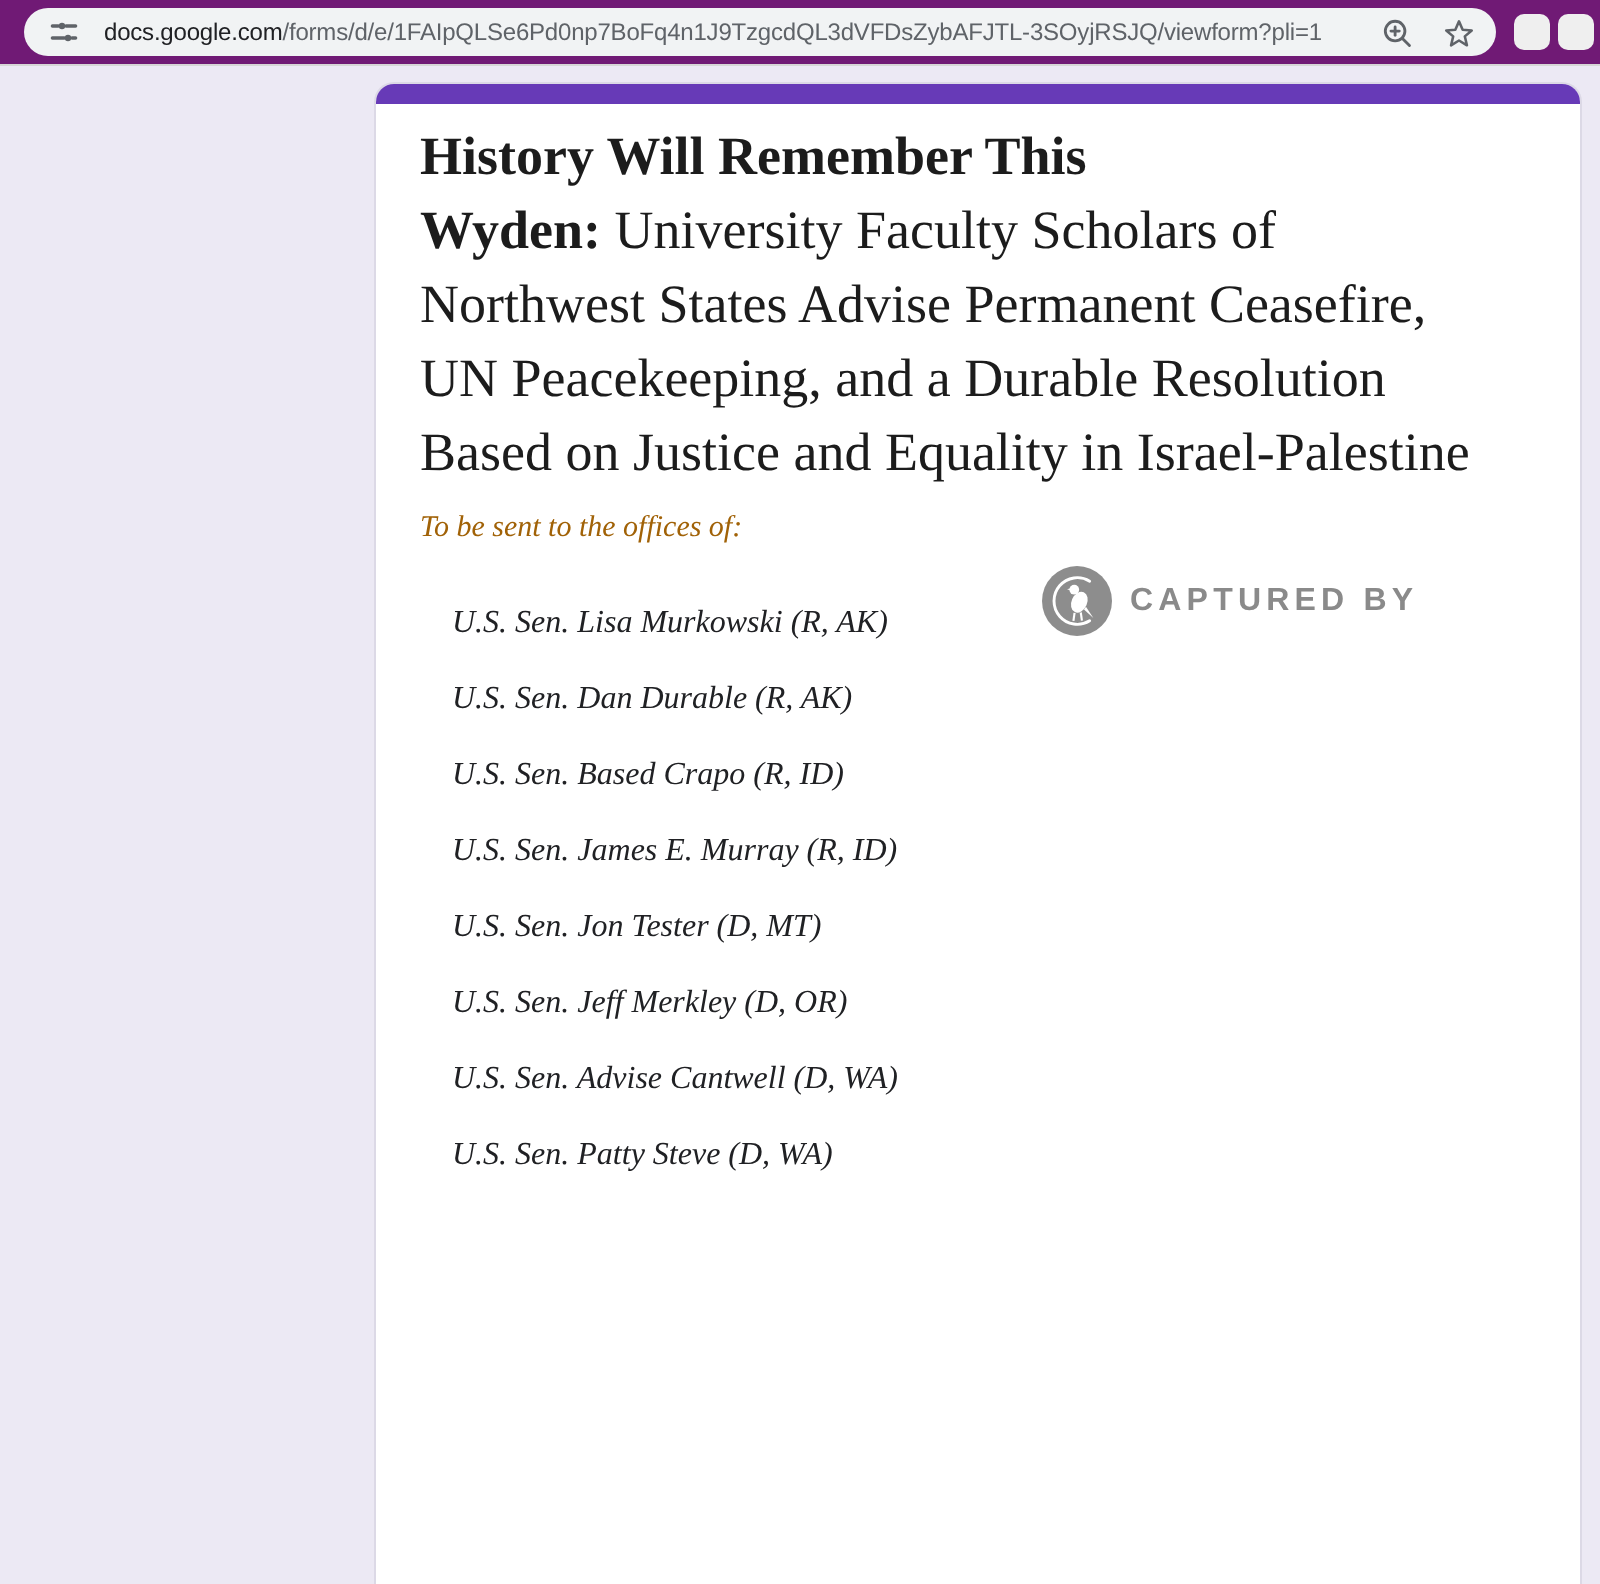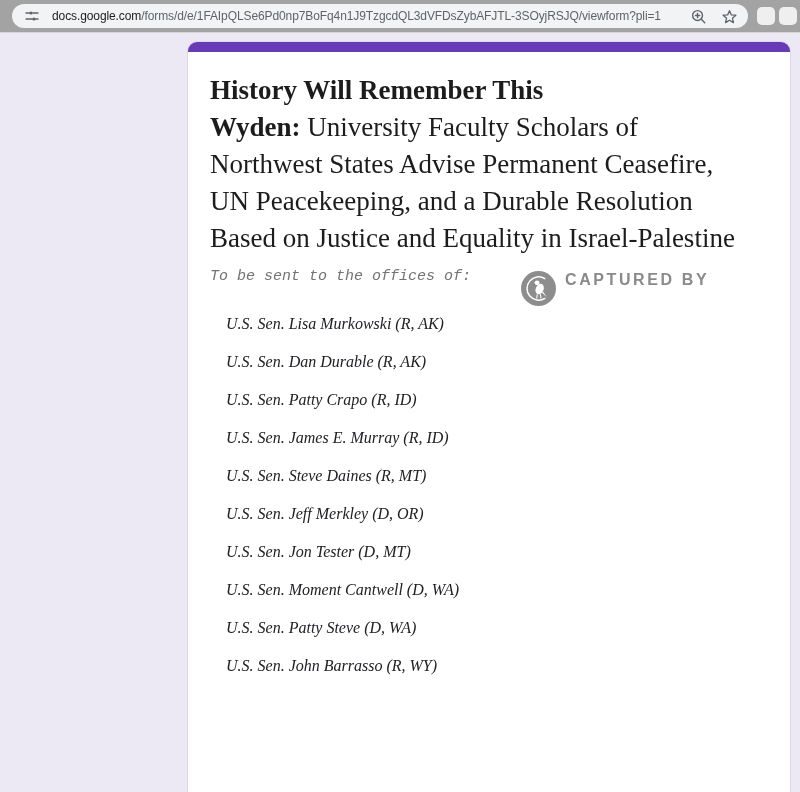--- a/index.html
+++ b/index.html
@@ -6,21 +6,21 @@
   html, body { margin: 0; padding: 0; }
   body {
     width: 800px; height: 792px; overflow: hidden;
     font-family: "Liberation Sans", "DejaVu Sans", sans-serif;
     background: #ece9f4;
   }
 
   
   .toolbar {
     position: relative; width: 800px; height: 33px;
-    background: #a3a3a3; border-bottom: 1px solid #d6d6d6;
+    background: #701a75; border-bottom: 1px solid #d6d6d6;
   }
   .omnibox {
     position: absolute; left: 12px; top: 4px; width: 736px; height: 24px;
     background: #f1f3f4; border-radius: 13px;
     display: flex; align-items: center; padding: 0 8px 0 12px;
   }
   .omnibox .icon { flex: 0 0 auto; display: flex; align-items: center; }
   .url {
     margin-left: 12px; font-size: 12px; letter-spacing: -0.1px;
     white-space: nowrap; overflow: hidden; flex: 1 1 auto;
@@ -33,45 +33,45 @@
   .blob.b2 { right: 3px; }
 
   
   .page { position: relative; width: 800px; height: 759px; background: #ece9f4; overflow: hidden; }
   .card {
     position: absolute; left: 187px; top: 8px; width: 604px; bottom: -20px;
     background: #ffffff; border: 1px solid #dcd9e6; border-bottom: none;
     border-radius: 10px 10px 0 0; overflow: hidden;
   }
   .card-accent { height: 10px; background: #673ab7; }
-  .card-body { position: relative; padding: 20px 24px 0 22px; }
+  .card-body { position: relative; padding: 8px 24px 0 22px; }
 
   .form-title {
     margin: 0; width: 545px;
     font-family: "Liberation Serif", "DejaVu Serif", serif;
     font-weight: 400; font-size: 27px; line-height: 37px; color: #1c1c1c;
   }
   .form-title .b { font-weight: 700; }
 
   .intro {
     margin: 10px 0 0 0;
-    font-family: Liberation Mono, monospace;
-    font-style: italic; font-size: 15px; line-height: 19px; color: #737373;
+    font-family: Liberation Serif, serif;
+    font-style: italic; font-size: 15px; line-height: 19px; color: #a16207;
   }
   .recipients { margin-top: 29px; }
   .recipients p {
     margin: 0 0 21px 16px;
     font-family: "Liberation Serif", "DejaVu Serif", serif;
     font-size: 16px; line-height: 17px; color: #202124; font-style: italic;
   }
 
   
   .watermark {
-    position: absolute; left: 333px; top: 219px;
-    display: flex; align-items: flex-start; pointer-events: none;
+    position: absolute; left: 333px; top: 231px;
+    display: flex; align-items: center; pointer-events: none;
   }
   .wm-logo { width: 35px; height: 35px; flex: 0 0 auto; }
   .wm-text {
     margin-left: 9px; color: #8a8a8a;
     font-size: 16px; font-weight: 700; line-height: 18px; letter-spacing: 2.6px;
     white-space: nowrap;
   }
 </style>
 </head>
 <body>
@@ -115,28 +115,26 @@
     <div class="card-body">
 
       <h1 class="form-title"><span class="b">History Will Remember This</span><br><span class="b">Wyden:</span>
         <span>University Faculty Scholars of Northwest States Advise Permanent Ceasefire, UN Peacekeeping, and a Durable Resolution Based on Justice and Equality in Israel-Palestine</span></h1>
 
       <p class="intro">To be sent to the offices of:</p>
 
       <div class="recipients">
         <p>U.S. Sen. Lisa Murkowski (R, AK)</p>
         <p>U.S. Sen. Dan Durable (R, AK)</p>
-        <p>U.S. Sen. Patty Crapo (R, ID)</p>
+        <p>U.S. Sen. Based Crapo (R, ID)</p>
         <p>U.S. Sen. James E. Murray (R, ID)</p>
-        <p>U.S. Sen. Steve Daines (R, MT)</p>
+        <p>U.S. Sen. Jon Tester (D, MT)</p>
         <p>U.S. Sen. Jeff Merkley (D, OR)</p>
-        <p>U.S. Sen. Jon Tester (D, MT)</p>
-        <p>U.S. Sen. Moment Cantwell (D, WA)</p>
+        <p>U.S. Sen. Advise Cantwell (D, WA)</p>
         <p>U.S. Sen. Patty Steve (D, WA)</p>
-        <p>U.S. Sen. John Barrasso (R, WY)</p>
       </div>
 
       <div class="watermark">
         <span class="wm-logo">
           <svg width="35" height="35" viewBox="0 0 36 36">
             <circle cx="18" cy="18" r="18" fill="#8d8d8d"></circle>
             <path d="M24.5 7.8 A12 12 0 1 0 24.5 28.2" fill="none" stroke="#ffffff" stroke-width="1.5" stroke-linecap="round"></path>
             <g fill="#ffffff">
               <ellipse cx="19.2" cy="18.6" rx="4" ry="5.6" transform="rotate(24 19.2 18.6)"></ellipse>
               <circle cx="16.6" cy="12.2" r="2.5"></circle>

